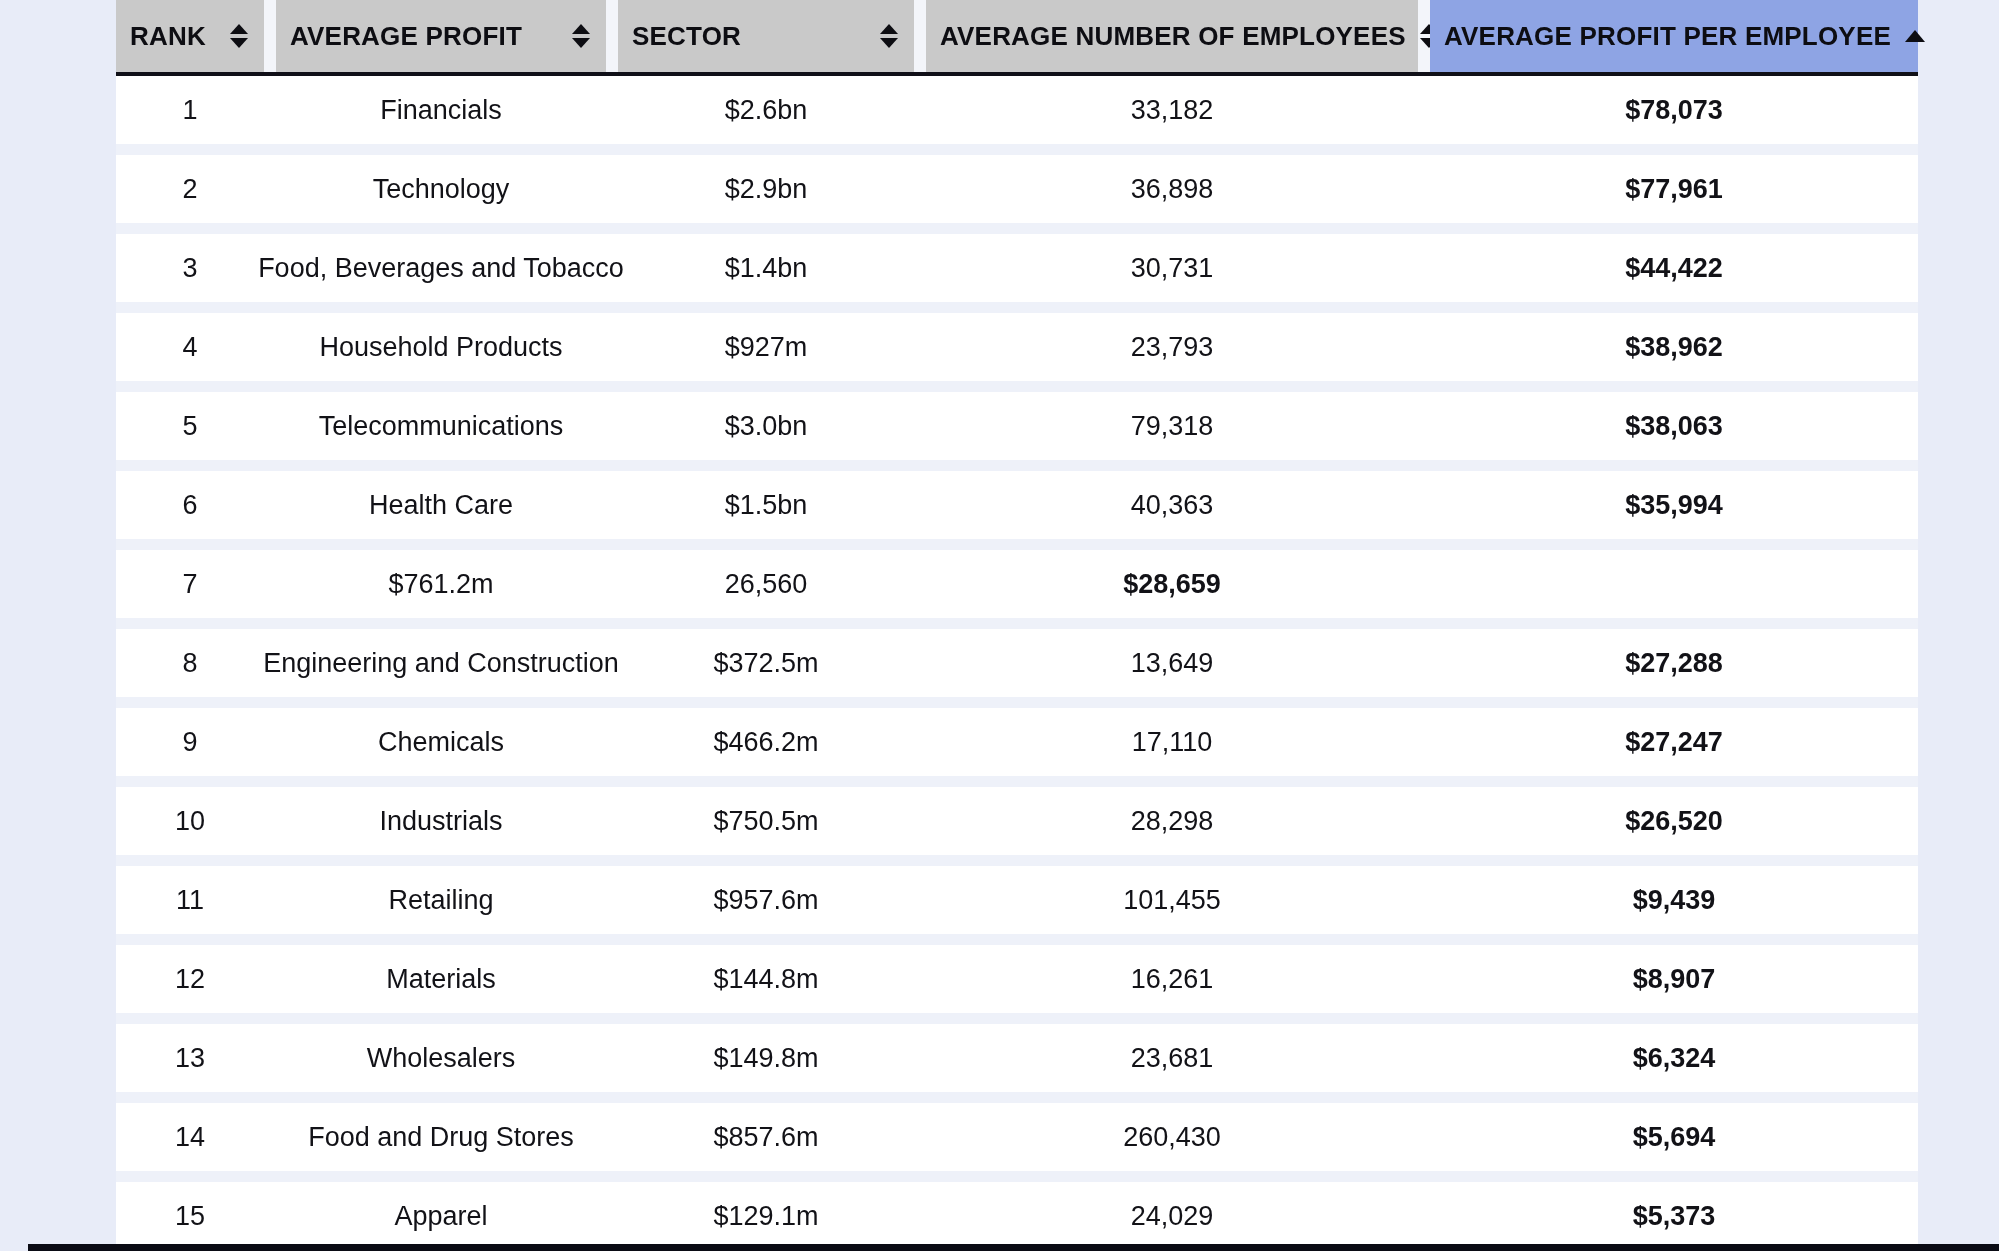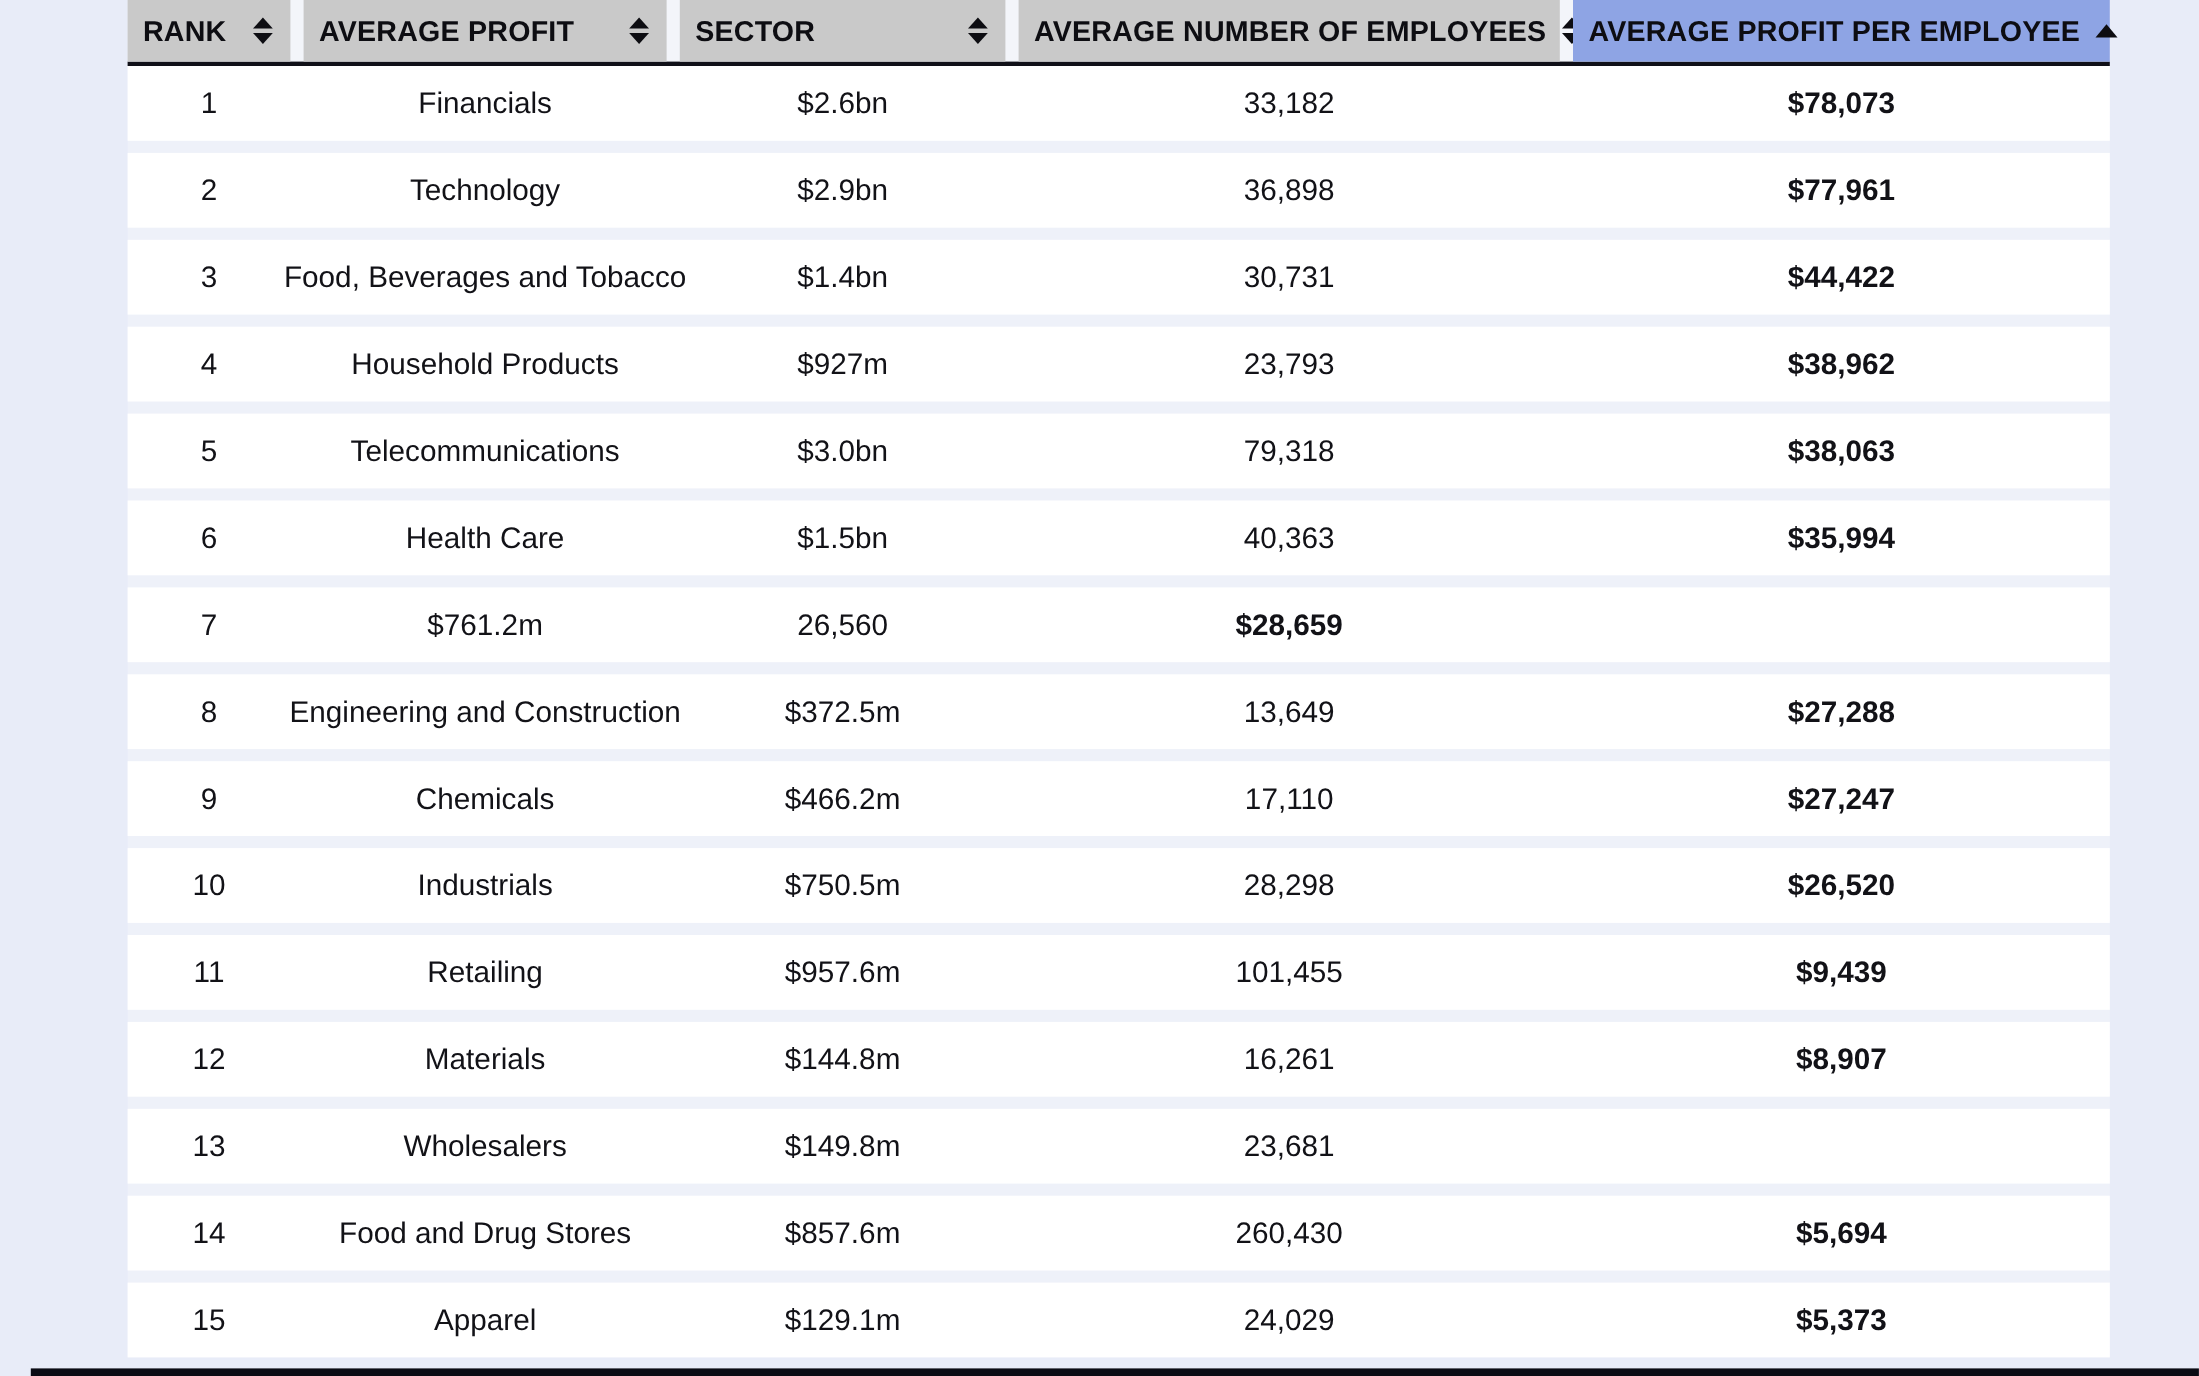--- a/index.html
+++ b/index.html
@@ -21,21 +21,21 @@
     font-family:"Liberation Sans","DejaVu Sans",sans-serif;
     color:var(--text);
   }
   .table-wrap{
     position:absolute;left:116px;top:0;width:1802px;
   }
   .t-header{
     display:grid;
     grid-template-columns:148px 330px 296px 492px 488px;
     column-gap:12px;
-    height:60px;
+    height:76px;
     background:var(--header-gap);
     border-bottom:4px solid var(--divider);
   }
   .h-cell{
     display:flex;align-items:center;justify-content:space-between;
     background:var(--header-bg);
     padding:0 16px 0 14px;
     font-size:26px;font-weight:800;letter-spacing:0.2px;
     color:#0d0d12;
     text-transform:uppercase;
@@ -197,20 +197,21 @@
     <div class="b-cell">Materials</div>
     <div class="b-cell">$144.8m</div>
     <div class="b-cell">16,261</div>
     <div class="b-cell bold">$8,907</div>
   </div>
       <div class="t-row">
     <div class="b-cell">13</div>
     <div class="b-cell">Wholesalers</div>
     <div class="b-cell">$149.8m</div>
     <div class="b-cell">23,681</div>
+    <div class="b-cell bold">$6,324</div>
   </div>
       <div class="t-row">
     <div class="b-cell">14</div>
     <div class="b-cell">Food and Drug Stores</div>
     <div class="b-cell">$857.6m</div>
     <div class="b-cell">260,430</div>
     <div class="b-cell bold">$5,694</div>
   </div>
       <div class="t-row">
     <div class="b-cell">15</div>

